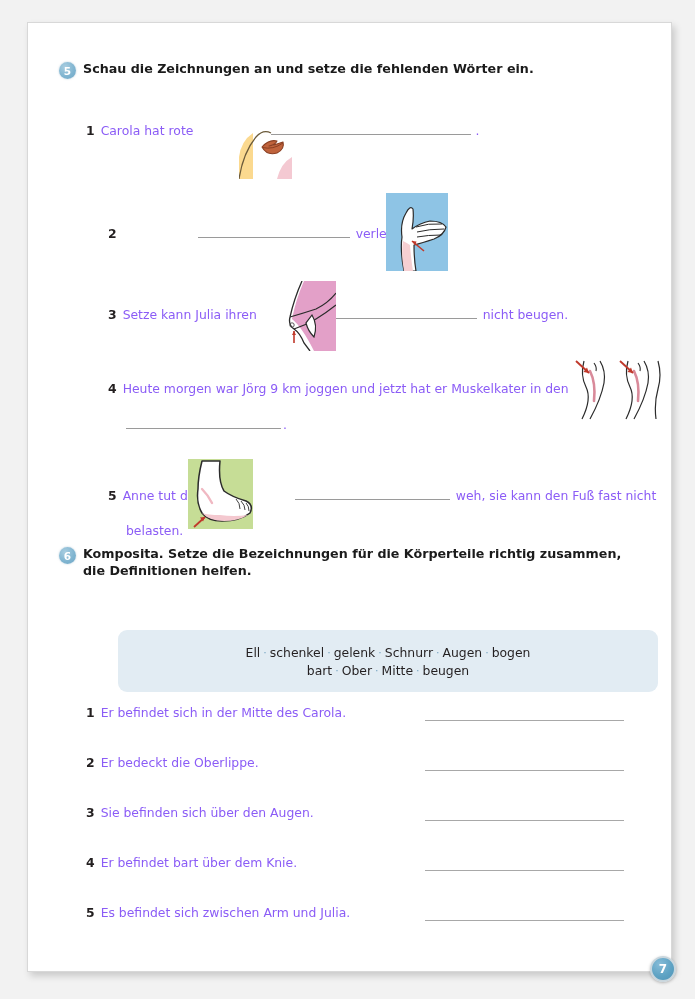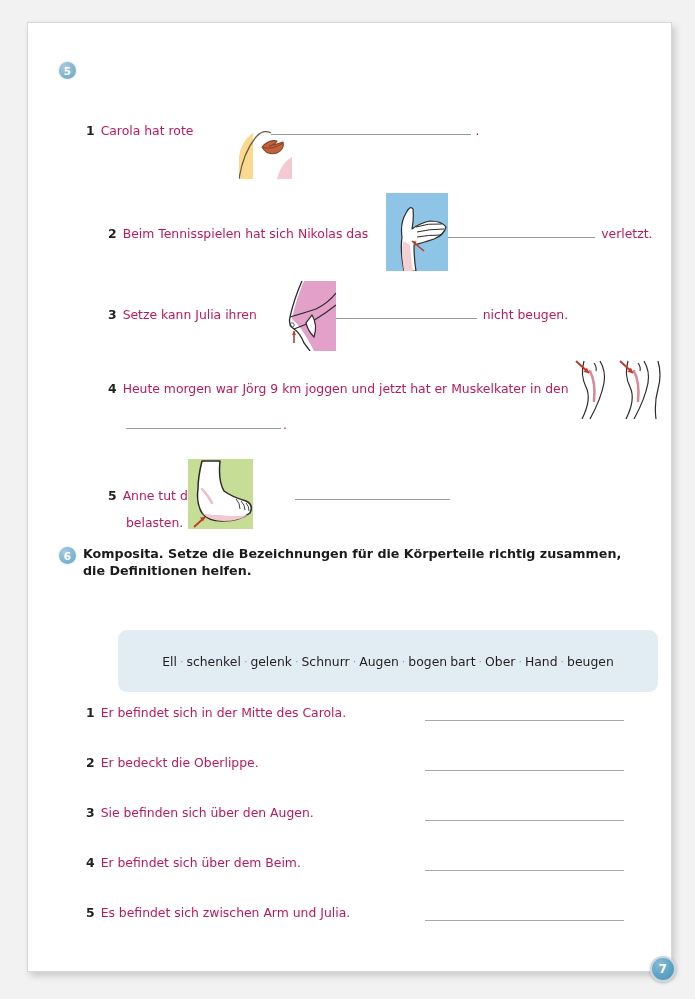--- a/index.html
+++ b/index.html
@@ -77,21 +77,21 @@
     white-space: nowrap;
   }
   .q-num {
     font-weight: bold;
     font-size: 12.4px;
     color: #231f20;
     margin-right: 6px;
   }
   .q-text {
     font-size: 12.4px;
-    color: #be185d;
+    color: #8b5cf6;
   }
 
   
   .blank {
     display: inline-block;
     border-bottom: 1.1px solid #9a9a9a;
     height: 12px;
     vertical-align: baseline;
   }
   .rule {
@@ -109,21 +109,21 @@
   
   #wordbank {
     position: absolute;
     left: 90px;
     top: 607px;
     width: 540px;
     height: 62px;
     background: #e2ecf3;
     border-radius: 9px;
     display: flex;
-    flex-direction: row;
+    flex-direction: column;
     align-items: center;
     justify-content: center;
     gap: 3px;
   }
   .wb-line {
     font-size: 12.4px;
     color: #231f20;
     white-space: nowrap;
   }
   .wb-sep {
@@ -156,20 +156,21 @@
 </style>
 </head>
 <body>
 
 <div id="page-bg"></div>
 
 <div id="sheet">
 
   <div class="ex-header" style="left:31px; top:38px;">
     <div class="ex-badge">5</div>
+    <div class="ex-title">Schau die Zeichnungen an und setze die fehlenden Wörter ein.</div>
   </div>
 
   <div class="q-row" style="left:58px; top:99px;">
     <div class="q-line">
       <span class="q-num">1</span>
       <span class="q-text">Carola hat rote</span>
       <span class="blank" style="width:200px; margin:0 4px 0 78px;"></span>
       <span class="q-text">.</span>
     </div>
   </div>
@@ -180,21 +181,20 @@
       <path d="M38 56 Q42 40 53 34 L53 56 Z" fill="#f4c9d2"></path>
       <path d="M0 56 Q4 30 17 14 Q24 6 32 10" fill="none" stroke="#6b5a3a" stroke-width="1.2"></path>
       <path d="M23 24 Q30 16 38 18 Q36 22 30 23 Q36 22 44 19 Q46 26 38 30 Q28 33 23 24 Z" fill="#c0633c" stroke="#8a3f22" stroke-width="1.1" stroke-linejoin="round"></path>
       <path d="M23.5 24.5 Q34 27 44 20" fill="none" stroke="#8a3f22" stroke-width="1"></path>
     </svg>
   </div>
 
   <div class="q-row" style="left:80px; top:202px;">
     <div class="q-line">
       <span class="q-num">2</span>
-      <span class="q-text">Beim Tennisspielen hat sich Nikolas das</span>
       <span class="blank" style="width:152px; margin:0 6px 0 75px;"></span>
       <span class="q-text">verletzt.</span>
     </div>
   </div>
   <div class="illus" style="left:358px; top:170px; width:62px; height:78px;">
     <svg viewBox="0 0 62 78" width="62" height="78">
       <rect x="0" y="0" width="62" height="78" fill="#8ec4e5"></rect>
       <path d="M18 78 Q14 58 16 44 Q14 30 20 20 Q24 12 27 16 Q28 26 26 36 Q34 30 44 28 Q56 28 60 34 Q58 42 48 46 Q36 50 28 52 Q28 66 30 78 Z" fill="#ffffff" stroke="#2b2b2b" stroke-width="1.2" stroke-linejoin="round"></path>
       <path d="M18 78 Q15 62 17 48 Q21 50 24 52 Q25 66 27 78 Z" fill="#f6cfd2"></path>
       <path d="M30 34 Q42 30 56 31" fill="none" stroke="#2b2b2b" stroke-width="1"></path>
@@ -252,22 +252,23 @@
       <path d="M59 14 L53.5 13 L57 8.5 Z" fill="#c0392b"></path>
       <path d="M84 2 Q88 16 84 30 Q80 44 82 60" fill="none" stroke="#2b2b2b" stroke-width="1.2"></path>
     </svg>
   </div>
 
   <div class="q-row" style="left:80px; top:464px;">
     <div class="q-line">
       <span class="q-num">5</span>
       <span class="q-text">Anne tut die</span>
       <span class="blank" style="width:155px; margin:0 6px 0 96px;"></span>
-    </div>
-    <div class="q-line" style="margin-top:12px; padding-left:18px;">
+      <span class="q-text">weh, sie kann den Fuß fast nicht</span>
+    </div>
+    <div class="q-line" style="margin-top:20px; padding-left:18px;">
       <span class="q-text">belasten.</span>
     </div>
   </div>
   <div class="illus" style="left:160px; top:436px; width:65px; height:70px;">
     <svg viewBox="0 0 65 70" width="65" height="70">
       <rect x="0" y="0" width="65" height="70" fill="#c6dd96"></rect>
       <path d="M14 2 Q10 18 10 30 Q8 44 14 54 Q20 62 34 62 Q52 62 62 54 Q66 46 58 42 Q44 38 36 32 Q30 22 32 2 Z" fill="#ffffff" stroke="#2b2b2b" stroke-width="1.5" stroke-linejoin="round"></path>
       <path d="M14 54 Q22 62 36 62 Q50 62 60 56 Q46 58 32 56 Q20 56 14 54 Z" fill="#f4c8cf"></path>
       <path d="M14 30 Q20 36 24 44" fill="none" stroke="#f0b8c2" stroke-width="2.4" stroke-linecap="round"></path>
       <path d="M48 40 Q52 44 52 50" fill="none" stroke="#2b2b2b" stroke-width="0.9"></path>
@@ -281,21 +282,21 @@
   <div class="ex-header" style="left:31px; top:523px;">
     <div class="ex-badge">6</div>
     <div class="ex-title">Komposita. Setze die Bezeichnungen für die Körperteile richtig zusammen, die Definitionen helfen.</div>
   </div>
 
   <div id="wordbank">
     <div class="wb-line">
       <span>Ell</span><span class="wb-sep">·</span><span>schenkel</span><span class="wb-sep">·</span><span>gelenk</span><span class="wb-sep">·</span><span>Schnurr</span><span class="wb-sep">·</span><span>Augen</span><span class="wb-sep">·</span><span>bogen</span>
     </div>
     <div class="wb-line">
-      <span>bart</span><span class="wb-sep">·</span><span>Ober</span><span class="wb-sep">·</span><span>Hand</span><span class="wb-sep">·</span><span>beugen</span>
+      <span>bart</span><span class="wb-sep">·</span><span>Ober</span><span class="wb-sep">·</span><span>Mitte</span><span class="wb-sep">·</span><span>beugen</span>
     </div>
   </div>
 
   <div class="q-row" style="left:58px; top:682px;">
     <div class="q-line">
       <span class="q-num">1</span>
       <span class="q-text">Er befindet sich in der Mitte des Carola.</span>
     </div>
   </div>
   <div class="rule" style="left:397px; top:697px; width:199px;"></div>
@@ -312,21 +313,21 @@
     <div class="q-line">
       <span class="q-num">3</span>
       <span class="q-text">Sie befinden sich über den Augen.</span>
     </div>
   </div>
   <div class="rule" style="left:397px; top:797px; width:199px;"></div>
 
   <div class="q-row" style="left:58px; top:832px;">
     <div class="q-line">
       <span class="q-num">4</span>
-      <span class="q-text">Er befindet sich über dem Beim.</span>
+      <span class="q-text">Er befindet bart über dem Knie.</span>
     </div>
   </div>
   <div class="rule" style="left:397px; top:847px; width:199px;"></div>
 
   <div class="q-row" style="left:58px; top:882px;">
     <div class="q-line">
       <span class="q-num">5</span>
       <span class="q-text">Es befindet sich zwischen Arm und Julia.</span>
     </div>
   </div>

